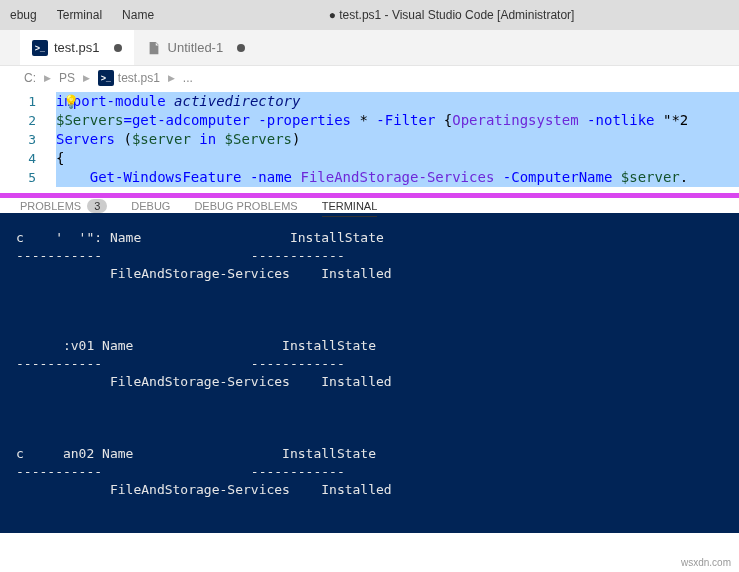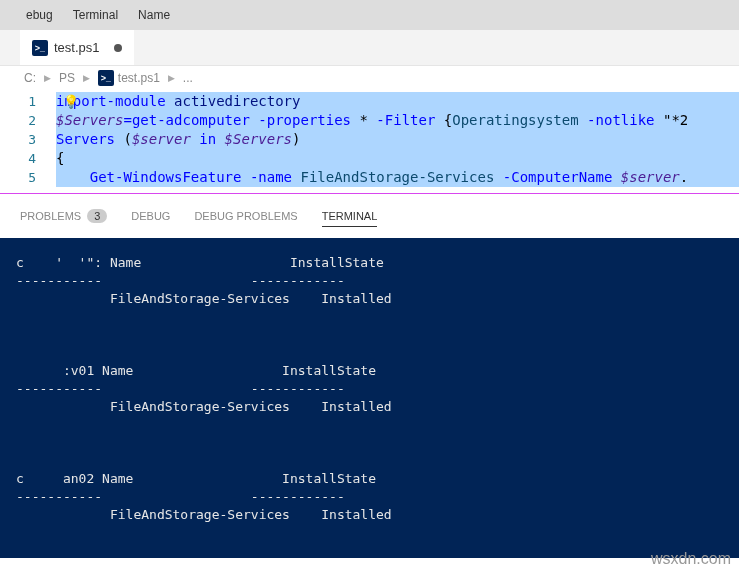--- a/index.html
+++ b/index.html
@@ -9,21 +9,21 @@
       background: #fff;
       color: #333;
       width: 739px;
       height: 572px;
       overflow: hidden;
     }
     .menubar {
       display: flex;
       align-items: center;
       height: 30px;
-      padding: 0 16px;
+      padding: 0 0;
       background: #dddddd;
       font-size: 12px;
       color: #333;
     }
     .menubar-item { padding: 0 10px; cursor: pointer; }
     .menubar-title {
       flex: 1;
       text-align: center;
       font-size: 12px;
       color: #333;
@@ -79,33 +79,33 @@
       font-size: 13px;
       user-select: none;
     }
     .code {
       flex: 1;
       white-space: pre;
       background: #add6ff;
       padding-left: 0;
     }
     .kw { color: #0000ff; }
-    .module { color: #001080; }
-    .var { color: #4c1d95; font-style: italic; }
+    .module { color: #001080; font-style: italic; }
+    .var { color: #14532d; }
     .op { color: #0000ff; }
     .punct { color: #000; }
     .plain { color: #000; }
-    .type { color: #0c4a6e; }
+    .type { color: #6d28d9; }
     .panel-tabs {
       display: flex;
       align-items: center;
-      height: 45px;
+      height: 20px;
       padding: 0 20px;
       gap: 24px;
-      border-top: 1px solid #d946ef;
+      border-top: 5px solid #d946ef;
       background: #fff;
       font-size: 11px;
       color: #888;
     }
     .panel-tab { cursor: pointer; display: flex; align-items: center; gap: 6px; }
     .panel-tab.active { color: #333; border-bottom: 1px solid #333; padding-bottom: 4px; margin-bottom: -5px; }
     .badge {
       background: #ccc;
       color: #333;
       border-radius: 10px;
@@ -119,21 +119,21 @@
       font-size: 13px;
       padding: 16px 16px 20px 16px;
       height: 320px;
       white-space: pre;
       line-height: 18px;
     }
     .watermark {
       position: absolute;
       right: 8px;
       bottom: 4px;
-      font-size: 16px;
+      font-size: 10px;
       color: #999;
       font-family: sans-serif;
     }
     .ps-icon {
       background: #012456;
       color: #fff;
       font-size: 9px;
       font-weight: bold;
       border-radius: 2px;
       width: 16px; height: 16px;
@@ -142,26 +142,36 @@
       justify-content: center;
     }
   </style>
 </head>
 <body>
 
 <div class="menubar">
   <span class="menubar-item">ebug</span>
   <span class="menubar-item">Terminal</span>
   <span class="menubar-item">Name</span>
+  <span class="menubar-title">● test.ps1 - Visual Studio Code [Administrator]</span>
 </div>
 
 <div class="tabbar">
   <div class="tab active">
     <span class="tab-icon ps-icon">&gt;_</span>
     <span>test.ps1</span>
+    <span class="dot"></span>
+  </div>
+  <div class="tab">
+    <span class="tab-icon">
+      <svg width="14" height="14" viewBox="0 0 16 16">
+          <path fill="#888" d="M3 1h7l3 3v11H3V1zm7 1v3h3"></path>
+        </svg>
+    </span>
+    <span>Untitled-1</span>
     <span class="dot"></span>
   </div>
 </div>
 
 <div class="breadcrumbs">
   <span>C:</span>
   <span class="bc-sep">▶</span>
   <span>PS</span>
   <span class="bc-sep">▶</span>
   <span class="bc-icon ps-icon">&gt;_</span>

